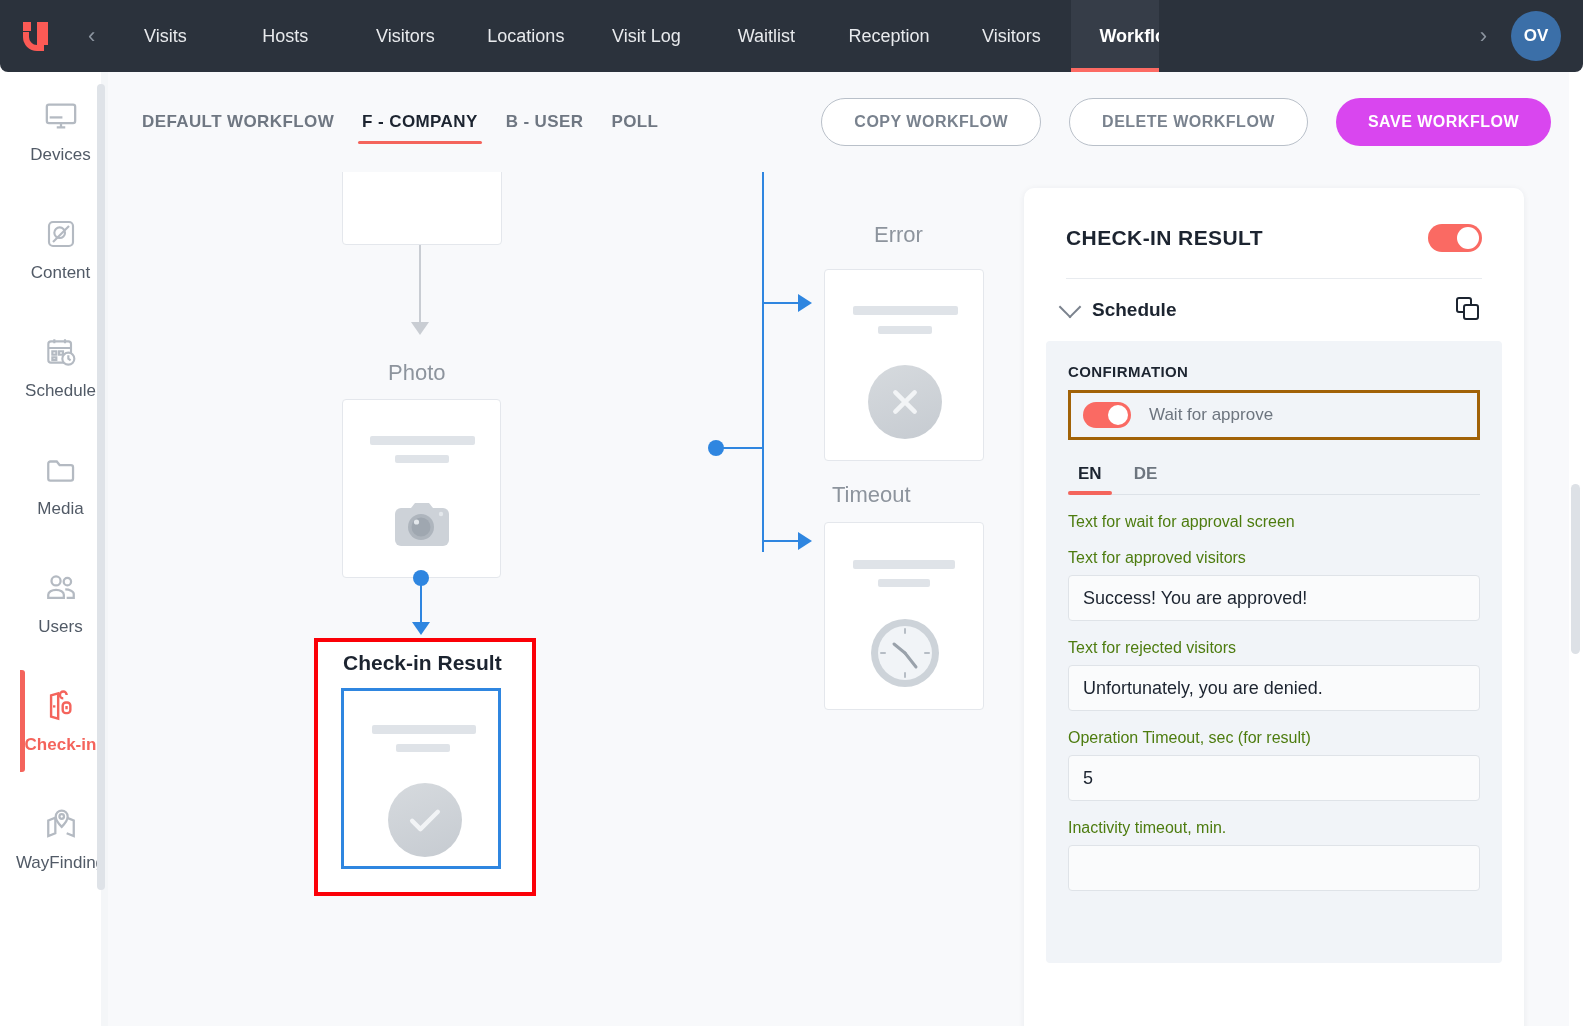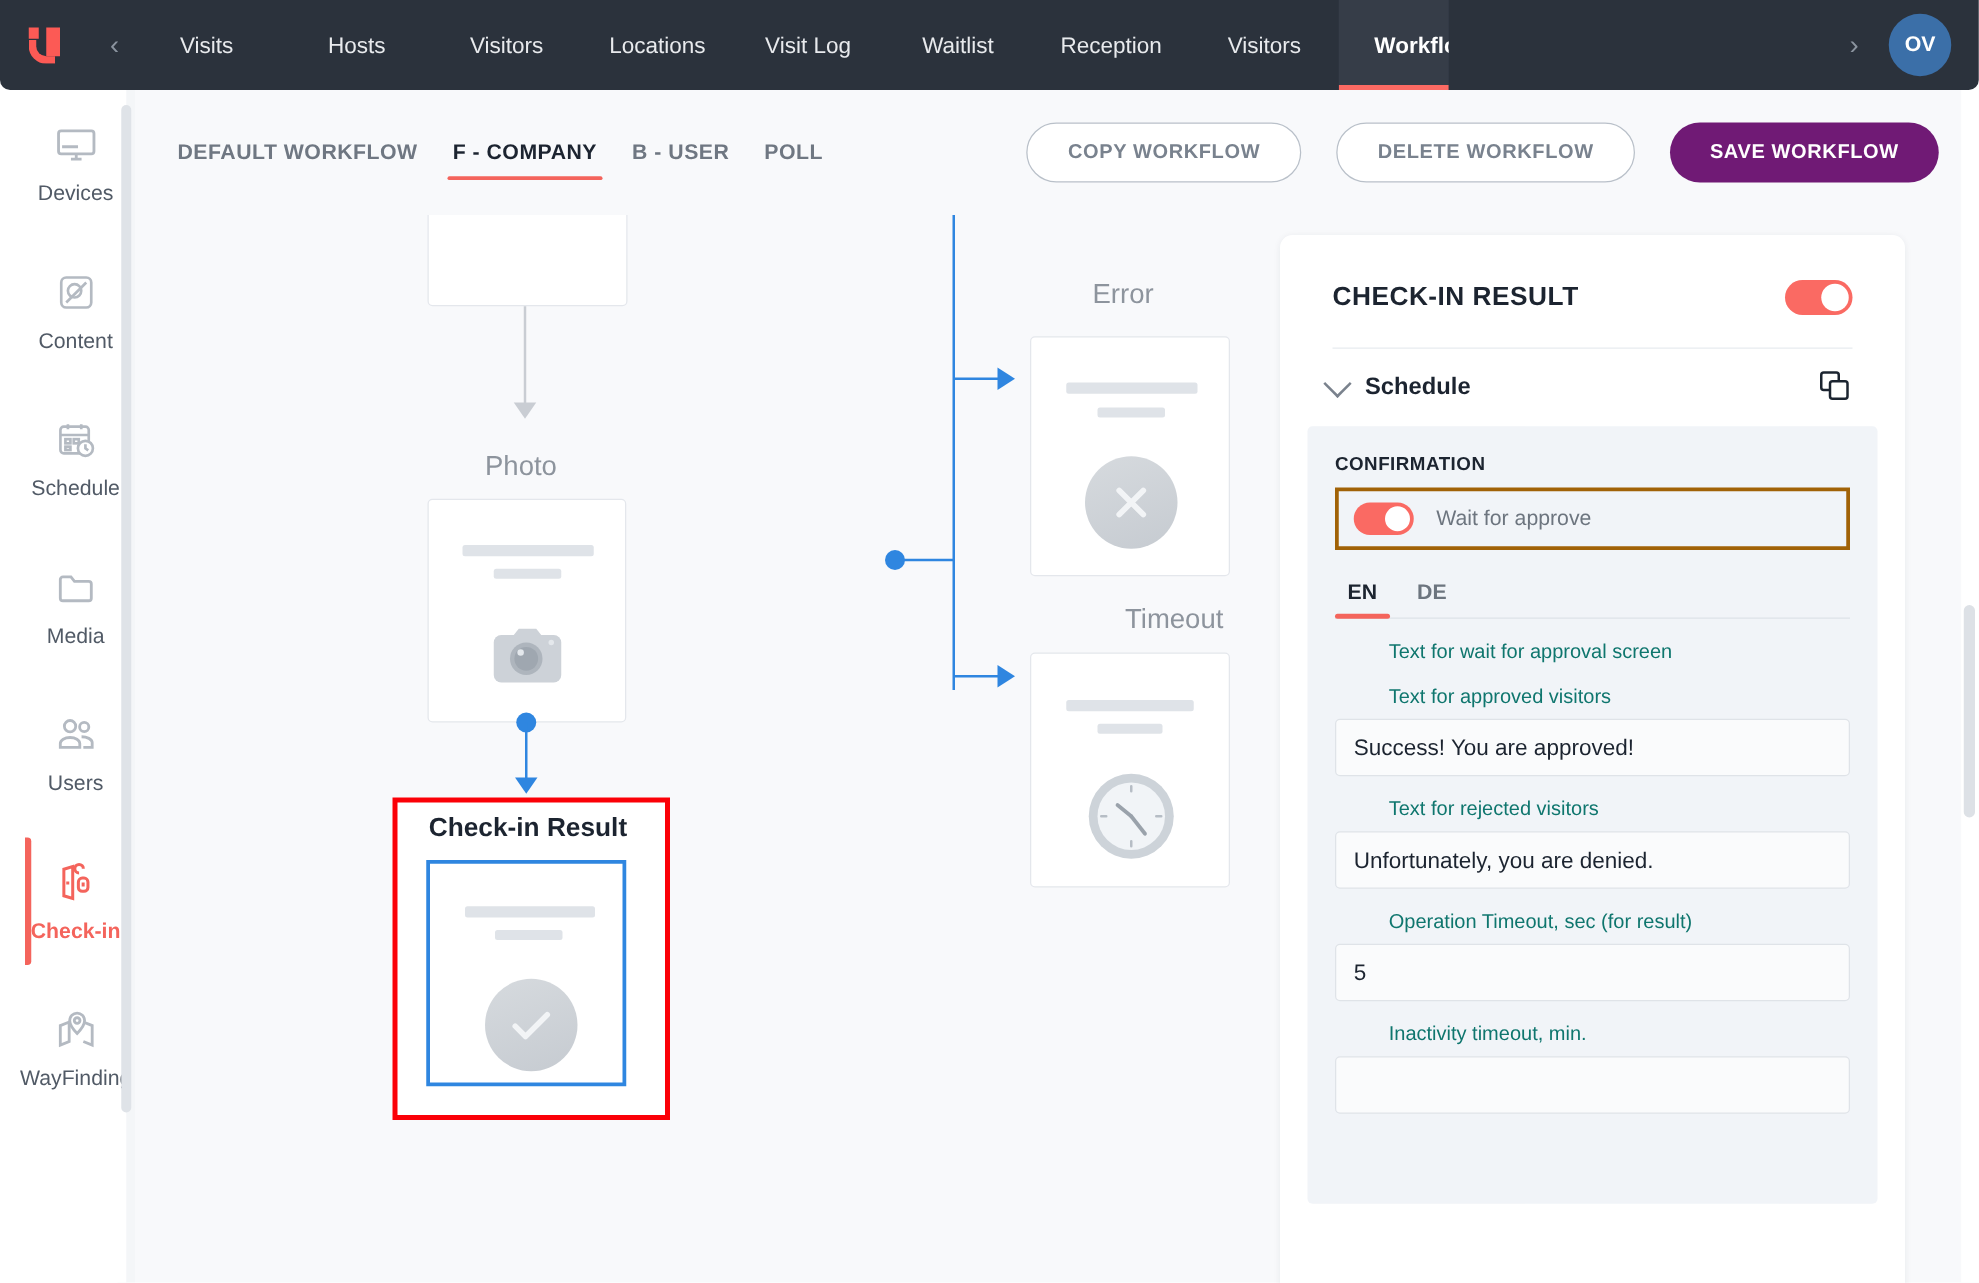--- a/index.html
+++ b/index.html
@@ -106,21 +106,21 @@
   .wf-actions {
     position: absolute; right: 32px; top: 26px; display: flex; gap: 28px;
   }
   .btn {
     height: 48px; padding: 0 32px; border-radius: 24px;
     display: flex; align-items: center; justify-content: center;
     font-size: 16px; font-weight: bold; letter-spacing: .5px; cursor: pointer;
     white-space: nowrap;
   }
   .btn-outline { border: 1px solid #b9c0c9; background: #fff; color: #79828e; }
-  .btn-disabled { background: #701a75; color: #ffffff; text-align: center; }
+  .btn-disabled { background: #d946ef; color: #ffffff; text-align: center; }
 
   
   .canvas {
     position: absolute; left: 0; top: 100px; width: 1475px; height: 854px;
     overflow: hidden;
   }
   .node-label {
     position: absolute; font-size: 22px; color: #8d949d; white-space: nowrap;
   }
   .node-label.bold { color: #1c2430; font-weight: bold; font-size: 21px; }
@@ -226,21 +226,21 @@
     font-size: 17px; font-weight: bold; color: #6d757f; padding: 6px 10px 10px 10px;
     cursor: pointer; position: relative;
   }
   .lang-tab.active { color: #1c2430; }
   .lang-tab.active::after {
     content:""; position: absolute; left: 0; right: 0; bottom: -1px;
     height: 4px; background: #f4645c; border-radius: 2px;
   }
 
   .field { margin-top: 18px; }
-  .field-label { font-size: 16px; color: #0f766e; margin-bottom: 8px; margin-left: 43px; }
+  .field-label { font-size: 16px; color: #4d7c0f; margin-bottom: 8px; }
   .field-input {
     width: 100%; height: 46px; background: #fafbfc; border: 1px solid #dfe3e8;
     border-radius: 4px; padding: 0 14px; font-size: 18px; color: #1c2430;
     font-family: "Liberation Sans", sans-serif; outline: none;
   }
 
   .right-scroll-track {
     position: absolute; right: 0; top: 72px; width: 14px; height: 954px;
     background: #ffffff;
   }
@@ -425,21 +425,21 @@
     <div class="screen-card" style="left:716px; top:97px; width:160px; height:192px;">
       <span class="sk-line" style="left:28px; top:36px; width:105px;"></span>
       <span class="sk-line" style="left:53px; top:56px; width:54px; height:8px;"></span>
       <span class="sk-circle" style="left:43px; top:95px; width:74px; height:74px;">
         <svg width="42" height="42" viewBox="0 0 24 24" fill="none" stroke="#f2f4f6" stroke-width="2.6" stroke-linecap="round">
           <path d="M6.5 6.5l11 11M17.5 6.5l-11 11"></path>
         </svg>
       </span>
     </div>
 
-    <div class="node-label" style="left:792px; top:310px;">Timeout</div>
+    <div class="node-label" style="left:724px; top:310px;">Timeout</div>
     <div class="screen-card" style="left:716px; top:350px; width:160px; height:188px;">
       <span class="sk-line" style="left:28px; top:37px; width:102px;"></span>
       <span class="sk-line" style="left:53px; top:56px; width:52px; height:8px;"></span>
       <span class="side-icon" style="position:absolute; left:43px; top:93px; width:74px; height:74px;">
         <svg width="74" height="74" viewBox="0 0 74 74">
           <circle cx="37" cy="37" r="34" fill="#cdd3d9"></circle>
           <circle cx="37" cy="37" r="27" fill="#f1f4f7"></circle>
           <g stroke="#b6bdc5" stroke-width="2" stroke-linecap="round">
             <path d="M37 13v4M37 57v4M13 37h4M57 37h4"></path>
           </g>

